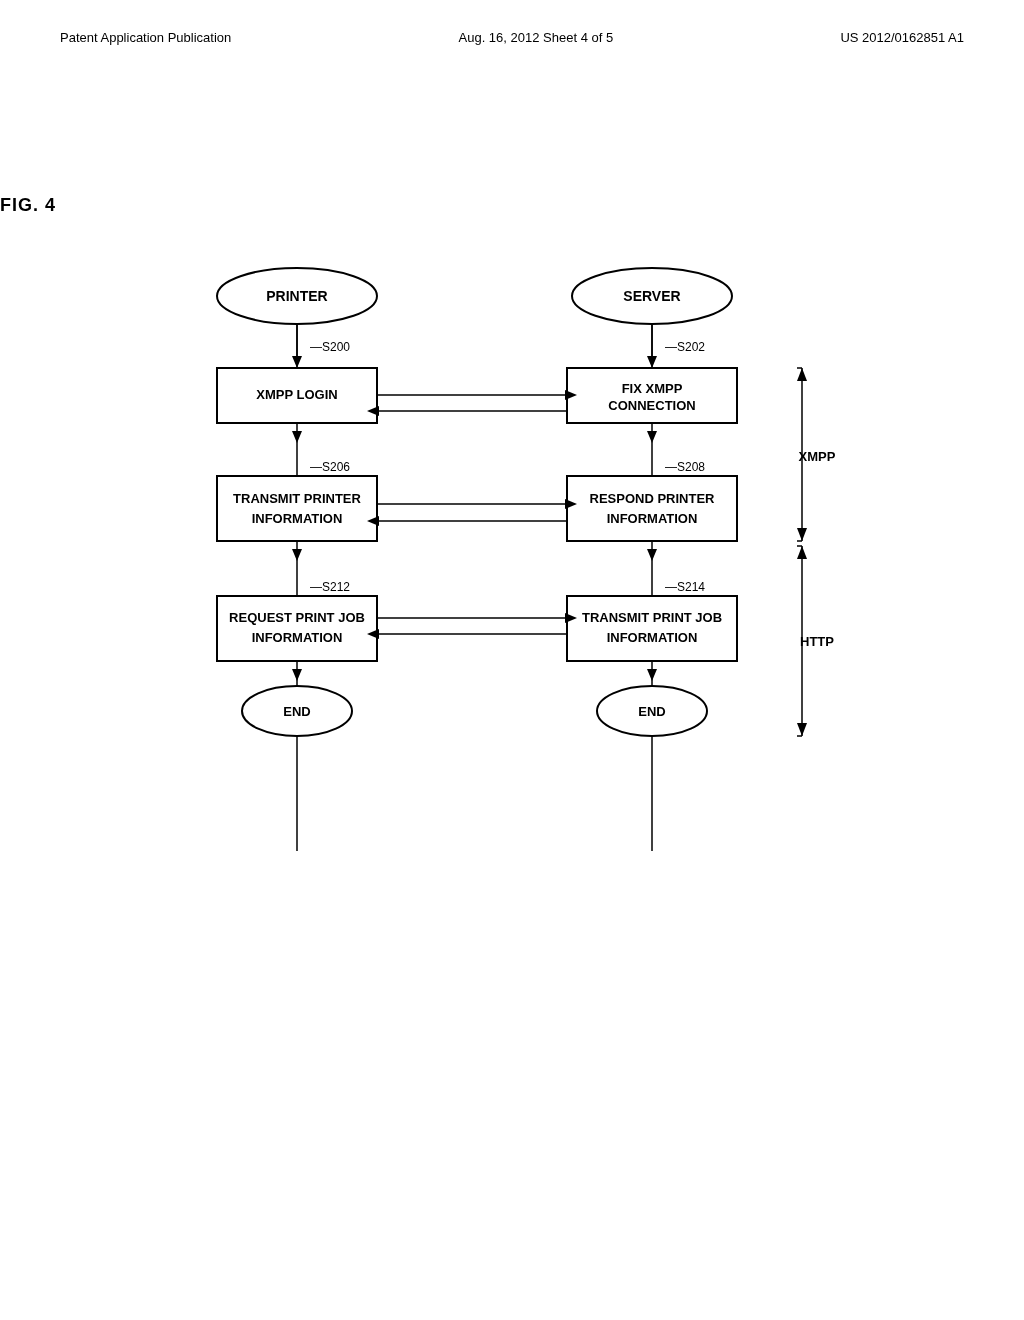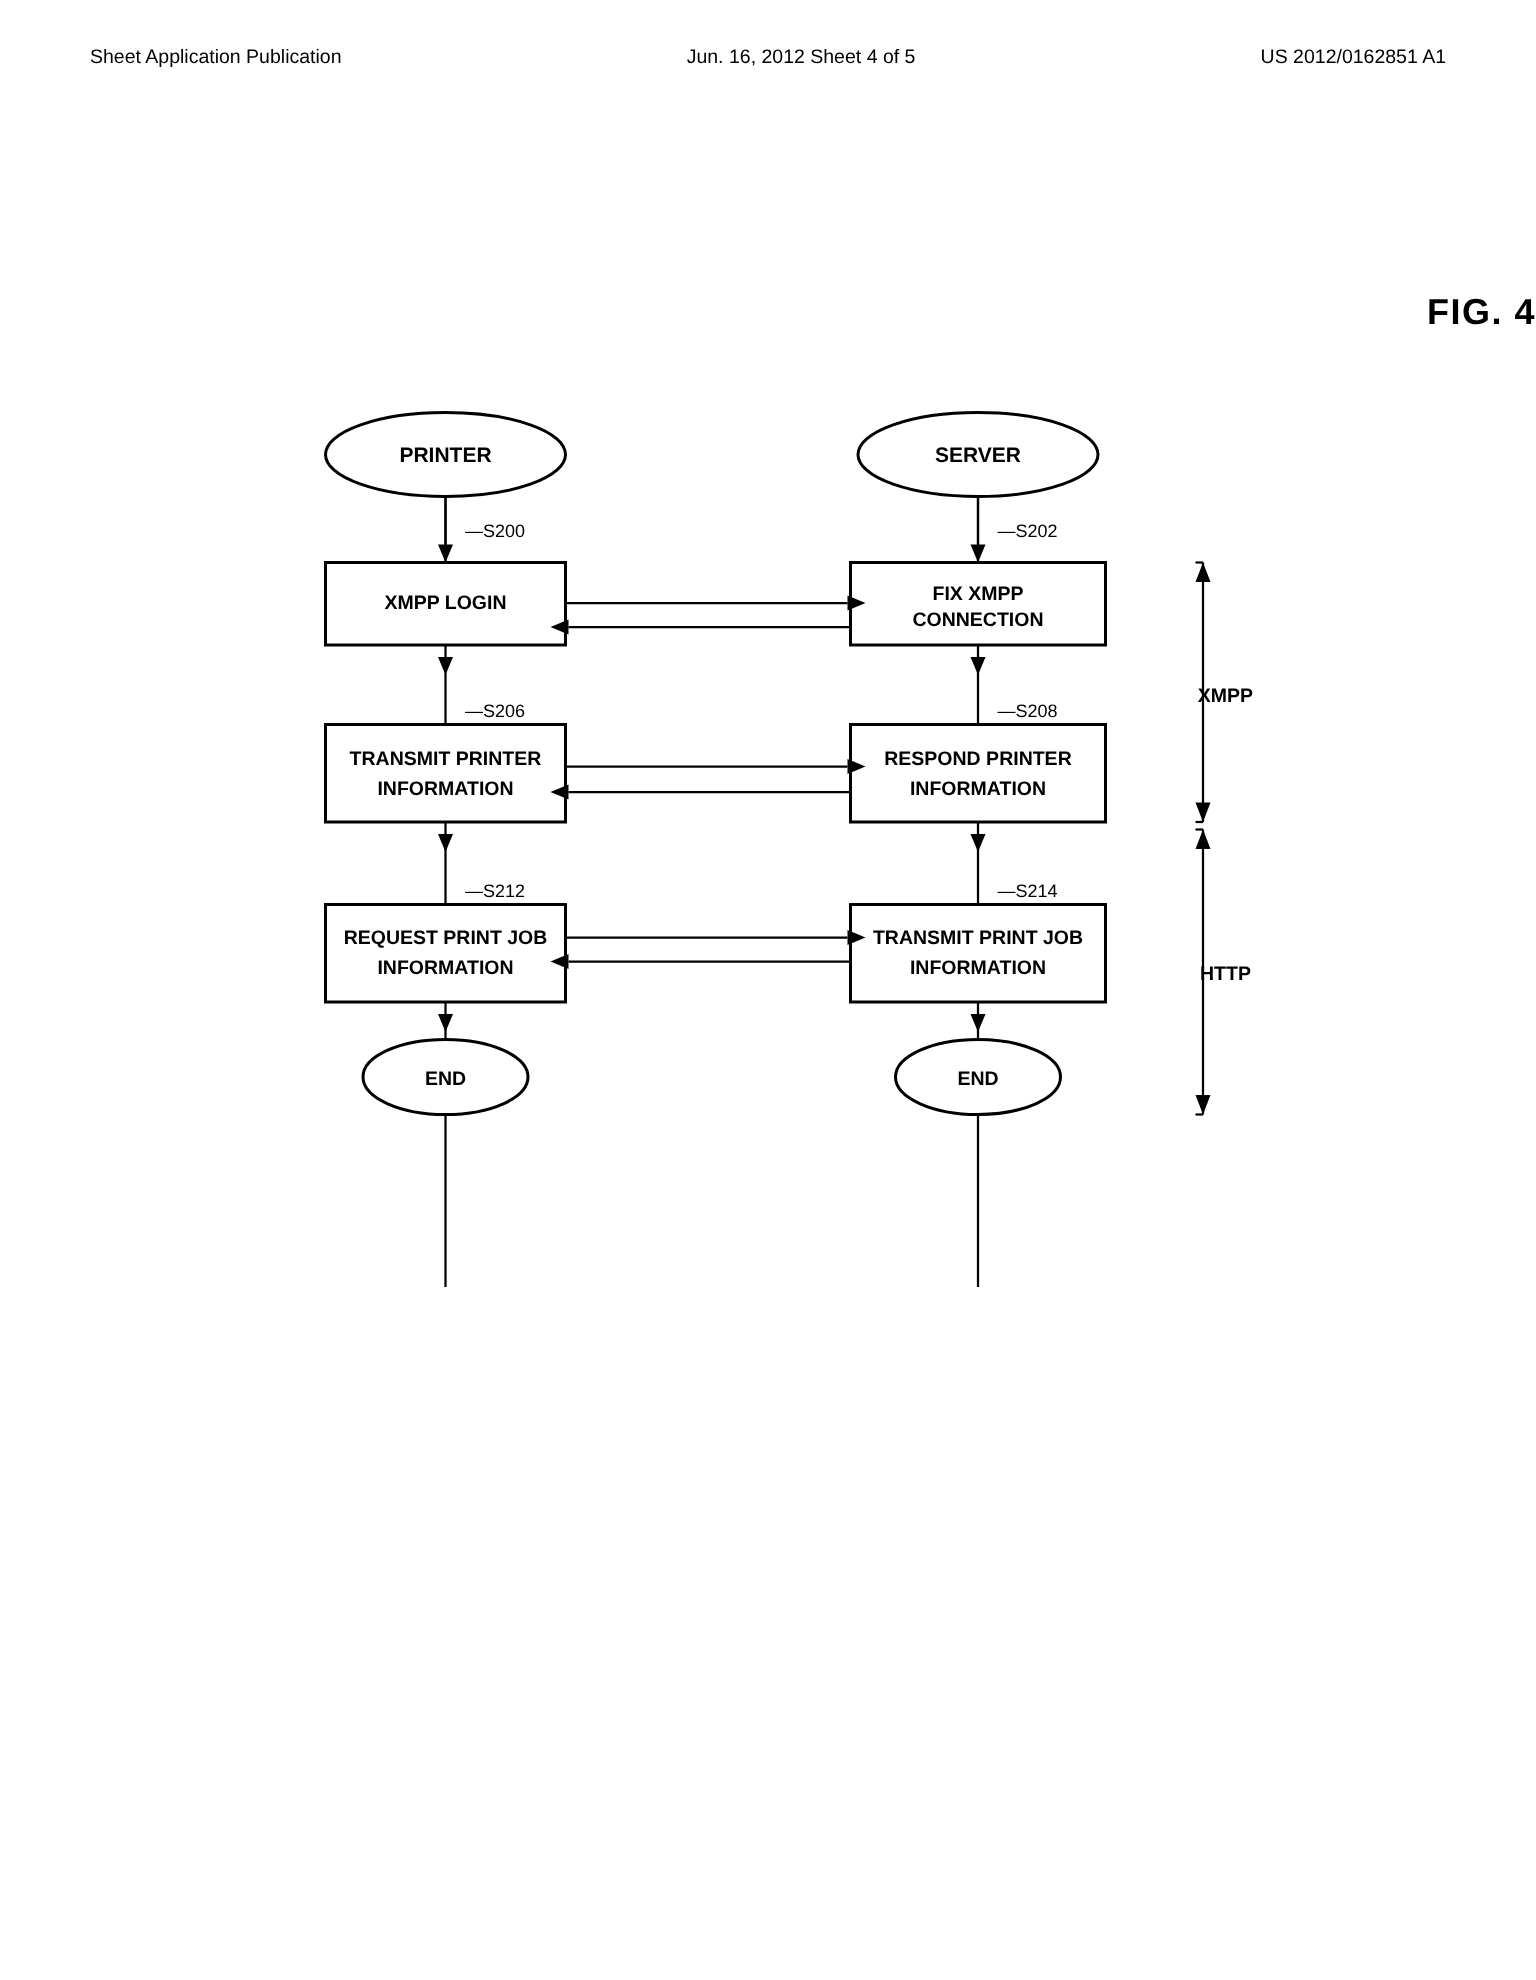--- a/index.html
+++ b/index.html
@@ -15,22 +15,22 @@
     .page-header {
       display: flex;
       justify-content: space-between;
       align-items: center;
       padding: 30px 60px 10px 60px;
       font-size: 13px;
       color: #000;
     }
 
     .fig-title {
-      text-align: right;
-      font-size: 24px;
+      text-align: left;
+      font-size: 18px;
       font-weight: bold;
       margin-top: 140px;
       margin-bottom: 40px;
       letter-spacing: 1px;
     }
 
     .diagram-container {
       position: relative;
       width: 780px;
       margin: 0 auto;
@@ -44,22 +44,22 @@
       left: 0;
       width: 100%;
       height: 100%;
       overflow: visible;
     }
   </style>
 </head>
 <body>
 
 <div class="page-header">
-  <span>Sheet Application Publication</span>
-  <span>Jun. 16, 2012  Sheet 4 of 5</span>
+  <span>Patent Application Publication</span>
+  <span>Aug. 16, 2012  Sheet 4 of 5</span>
   <span>US 2012/0162851 A1</span>
 </div>
 
 <div class="fig-title">FIG. 4</div>
 
 <div class="diagram-container">
 
   <svg class="diagram-svg">
 
     <ellipse cx="175" cy="40" rx="80" ry="28" fill="white" stroke="black" stroke-width="2"></ellipse>

